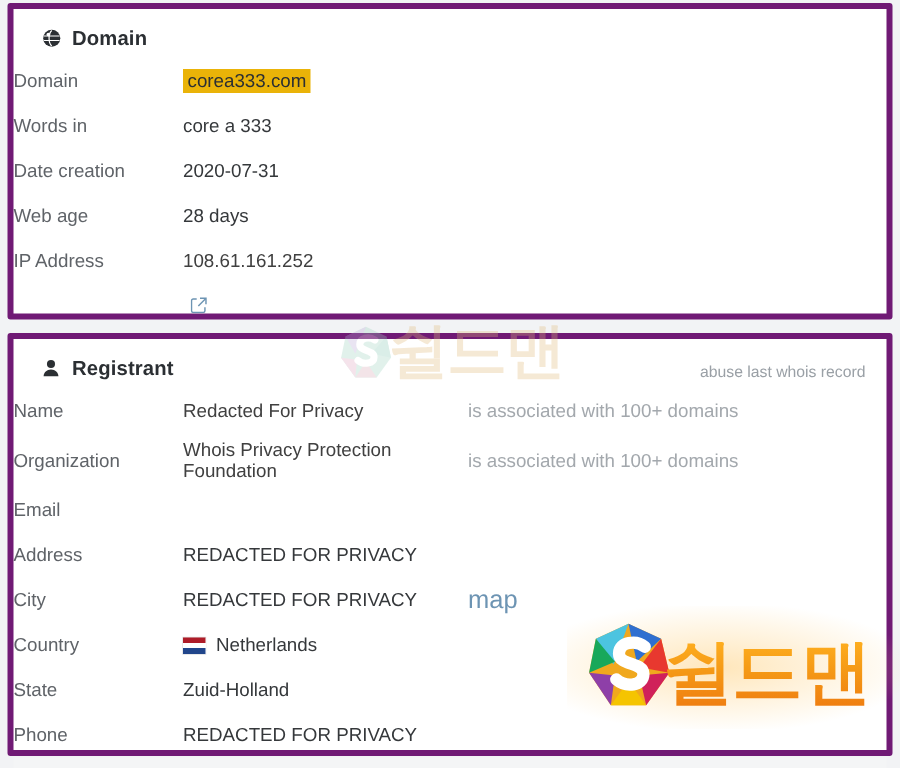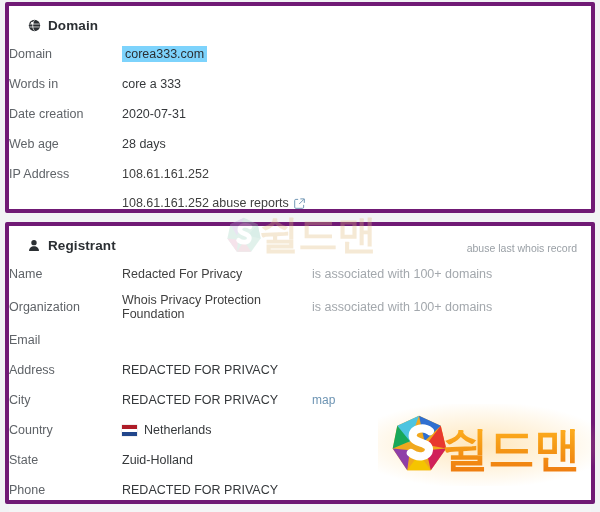--- a/index.html
+++ b/index.html
@@ -48,39 +48,39 @@
     height:22px;
   }
   td.lbl{
     width:113px;padding-left:22px;
     color:#5f6368;font-size:12.5px;white-space:nowrap;
   }
   td.val{color:#35383b;font-size:12.5px;}
   tr.hl{background:#f4f5f6;}
 
   .link{color:#404040;text-decoration:none;}
-  .selected{background:#7dd3fc;color:#2b2f33;padding:1px 3px;}
+  .selected{background:#eab308;color:#2b2f33;padding:1px 3px;}
 
   .val-flex{display:flex;align-items:center;}
 
   .assoc-cell{color:#a3a8ad;font-size:12px;white-space:nowrap;}
 
   .dot-flag{
     width:9px;height:9px;border-radius:50%;
     background:#b03046;display:inline-block;
     margin-right:8px;flex:none;
   }
   .nl-flag{
     width:15px;height:11px;display:inline-block;margin-right:7px;flex:none;
     border:0;
     background:linear-gradient(to bottom,#ae1c28 0 33.33%,#ffffff 33.33% 66.66%,#21468b 66.66% 100%);
     box-shadow:0 0 0 .5px rgba(0,0,0,.12);
   }
   .ext-icon{display:inline-block;vertical-align:-2px;margin-left:5px;}
-  .map-link{color:#6d94b3;text-decoration:none;font-size:12px;}
+  .map-link{color:#6d94b3;text-decoration:none;font-size:17px;}
 
   
   .wm{position:absolute;display:flex;align-items:flex-end;pointer-events:none;}
   .wm-text{
     font-family:"DejaVu Sans",sans-serif;
     font-weight:bold;letter-spacing:-1px;
     line-height:1;
   }
   #wm-top{left:225px;top:214px;opacity:.30;}
   #wm-top .wm-text{font-size:40px;color:#e0b878;}
@@ -140,21 +140,21 @@
         </tr>
         <tr>
           <td class="lbl">IP Address</td>
           <td class="val">
             <a class="link" href="#">108.61.161.252</a>
           </td>
         </tr>
         <tr>
           <td class="lbl"></td>
           <td class="val">
-            <a class="link" href="#">108.61.161.252 abuse reports</a><span class="ext-icon"><svg width="11" height="11" viewBox="0 0 16 16" aria-hidden="true">
+            <span class="ext-icon"><svg width="11" height="11" viewBox="0 0 16 16" aria-hidden="true">
                   <path d="M6 2H2.6A1.6 1.6 0 0 0 1 3.6v9.8A1.6 1.6 0 0 0 2.6 15h9.8A1.6 1.6 0 0 0 14 13.4V10" fill="none" stroke="#6d94b3" stroke-width="1.4"></path>
                   <path d="M9.2 1.3H15v5.8" fill="none" stroke="#6d94b3" stroke-width="1.4"></path>
                   <path d="M14.6 1.7L7.6 8.7" fill="none" stroke="#6d94b3" stroke-width="1.4"></path>
                 </svg></span>
           </td>
         </tr>
         <tr>
           <td class="lbl">IP Geolocation</td>
           <td class="val">
             <span class="val-flex">

